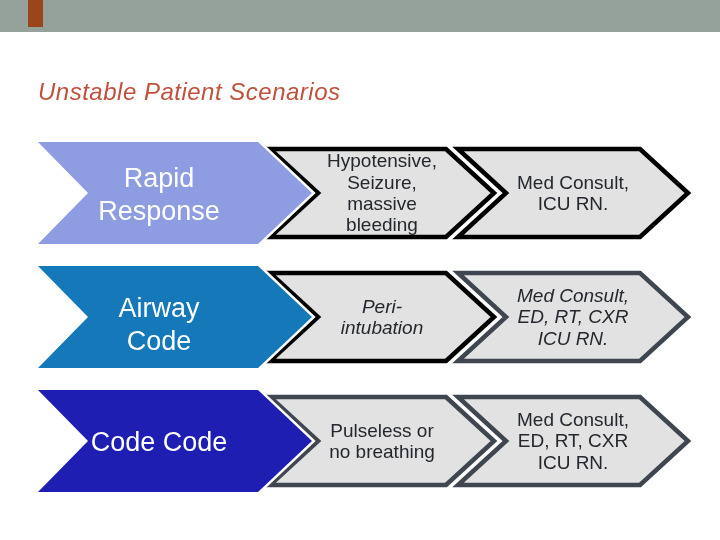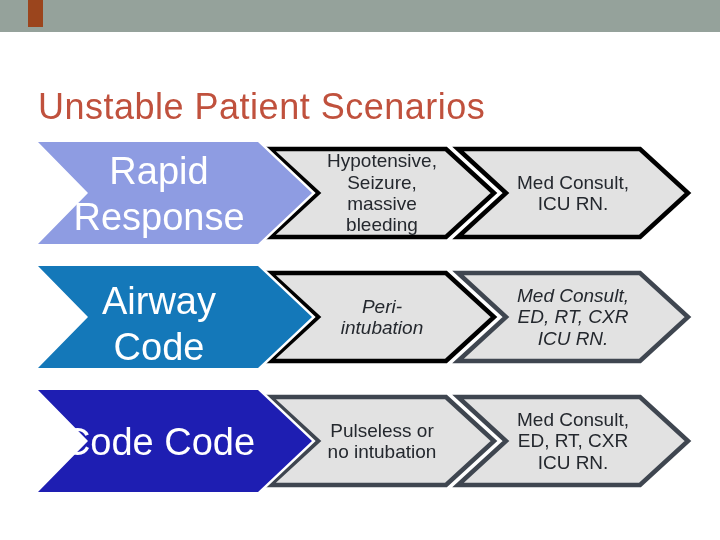--- a/index.html
+++ b/index.html
@@ -20,39 +20,40 @@
   .accent-mark {
     position: absolute;
     left: 28px; top: 0;
     width: 15px; height: 27px;
     background: #9b451d;
   }
   .slide-title {
     position: absolute;
     left: 38px; top: 62px;
     width: 620px;
-    font-size: 36px;
+    font-size: 24px;
     line-height: 1.15;
     font-weight: 400;
     color: #c0513d;
     letter-spacing: 0.5px;
     white-space: nowrap;
+    font-style: italic;
   }
   svg.diagram { position: absolute; left: 0; top: 0; }
   .label {
     position: absolute;
     display: flex;
     align-items: center;
     justify-content: center;
     text-align: center;
     white-space: pre-line;
   }
   .label.scenario {
     color: #ffffff;
-    font-size: 38px;
+    font-size: 27px;
     line-height: 1.2;
     left: 60px; width: 198px; height: 105px;
   }
   .label.trigger, .label.response {
     color: #24282e;
     font-size: 19px;
     line-height: 1.12;
     width: 152px; height: 88px;
   }
   .label.trigger  { left: 306px; }
@@ -105,19 +106,19 @@
     <div class="label trigger">Peri-
 intubation</div>
     <div class="label response">Med Consult,
 ED, RT, CXR
 ICU RN.</div>
   </div>
 
   <div class="row3">
     <div class="label scenario">Code Code</div>
     <div class="label trigger">Pulseless or
-no intubation</div>
+no breathing</div>
     <div class="label response">Med Consult,
 ED, RT, CXR
 ICU RN.</div>
   </div>
 
 </div>
 
 </body></html>

